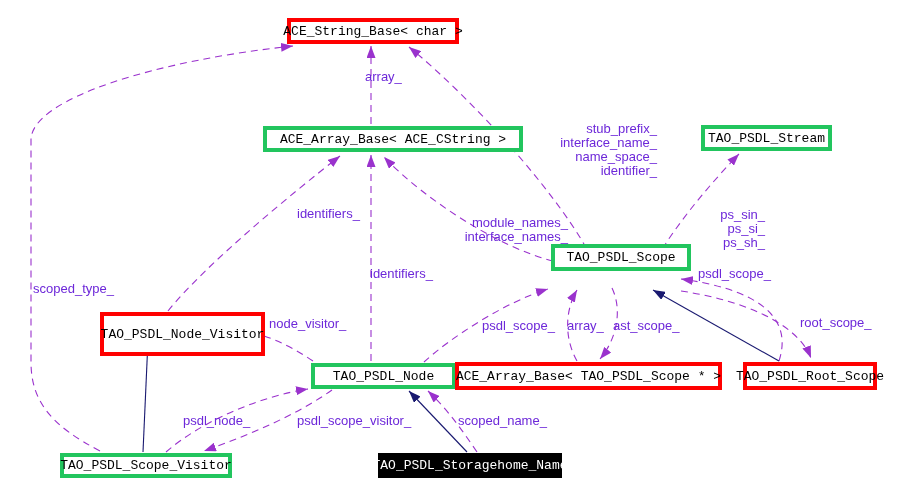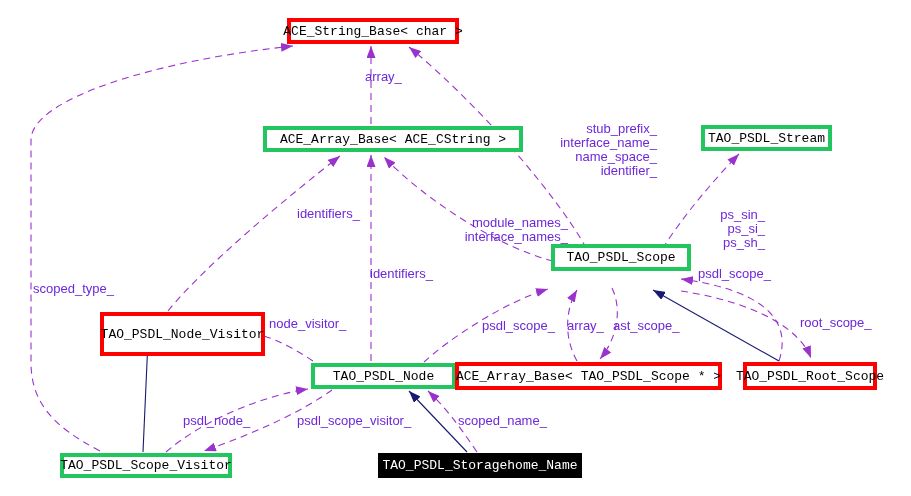--- a/index.html
+++ b/index.html
@@ -72,21 +72,21 @@
 
   <div class="node red" style="left:287px;top:18px;width:172px;height:26px;">ACE_String_Base&lt; char &gt;</div>
   <div class="node" style="left:263px;top:126px;width:260px;height:26px;">ACE_Array_Base&lt; ACE_CString &gt;</div>
   <div class="node" style="left:701px;top:125px;width:131px;height:26px;">TAO_PSDL_Stream</div>
   <div class="node" style="left:551px;top:244px;width:140px;height:27px;">TAO_PSDL_Scope</div>
   <div class="node red" style="left:68px;top:312px;width:165px;height:44px;margin-left:32px;">TAO_PSDL_Node_Visitor</div>
   <div class="node" style="left:311px;top:363px;width:145px;height:26px;">TAO_PSDL_Node</div>
   <div class="node red" style="left:455px;top:362px;width:267px;height:28px;">ACE_Array_Base&lt; TAO_PSDL_Scope * &gt;</div>
   <div class="node red" style="left:743px;top:362px;width:134px;height:28px;">TAO_PSDL_Root_Scope</div>
   <div class="node" style="left:60px;top:453px;width:172px;height:25px;">TAO_PSDL_Scope_Visitor</div>
-  <div class="node main" style="left:378px;top:453px;width:204px;height:25px;">TAO_PSDL_Storagehome_Name</div>
+  <div class="node main" style="left:378px;top:453px;width:184px;height:25px;">TAO_PSDL_Storagehome_Name</div>
 
   <div class="elabel" style="left:365px;top:70px;">array_</div>
 
   <div class="elabel center" style="left:527px;top:107px;width:130px;">
     <div>stub_prefix_</div>
     <div>interface_name_</div>
     <div>name_space_</div>
     <div>identifier_</div>
   </div>
 

